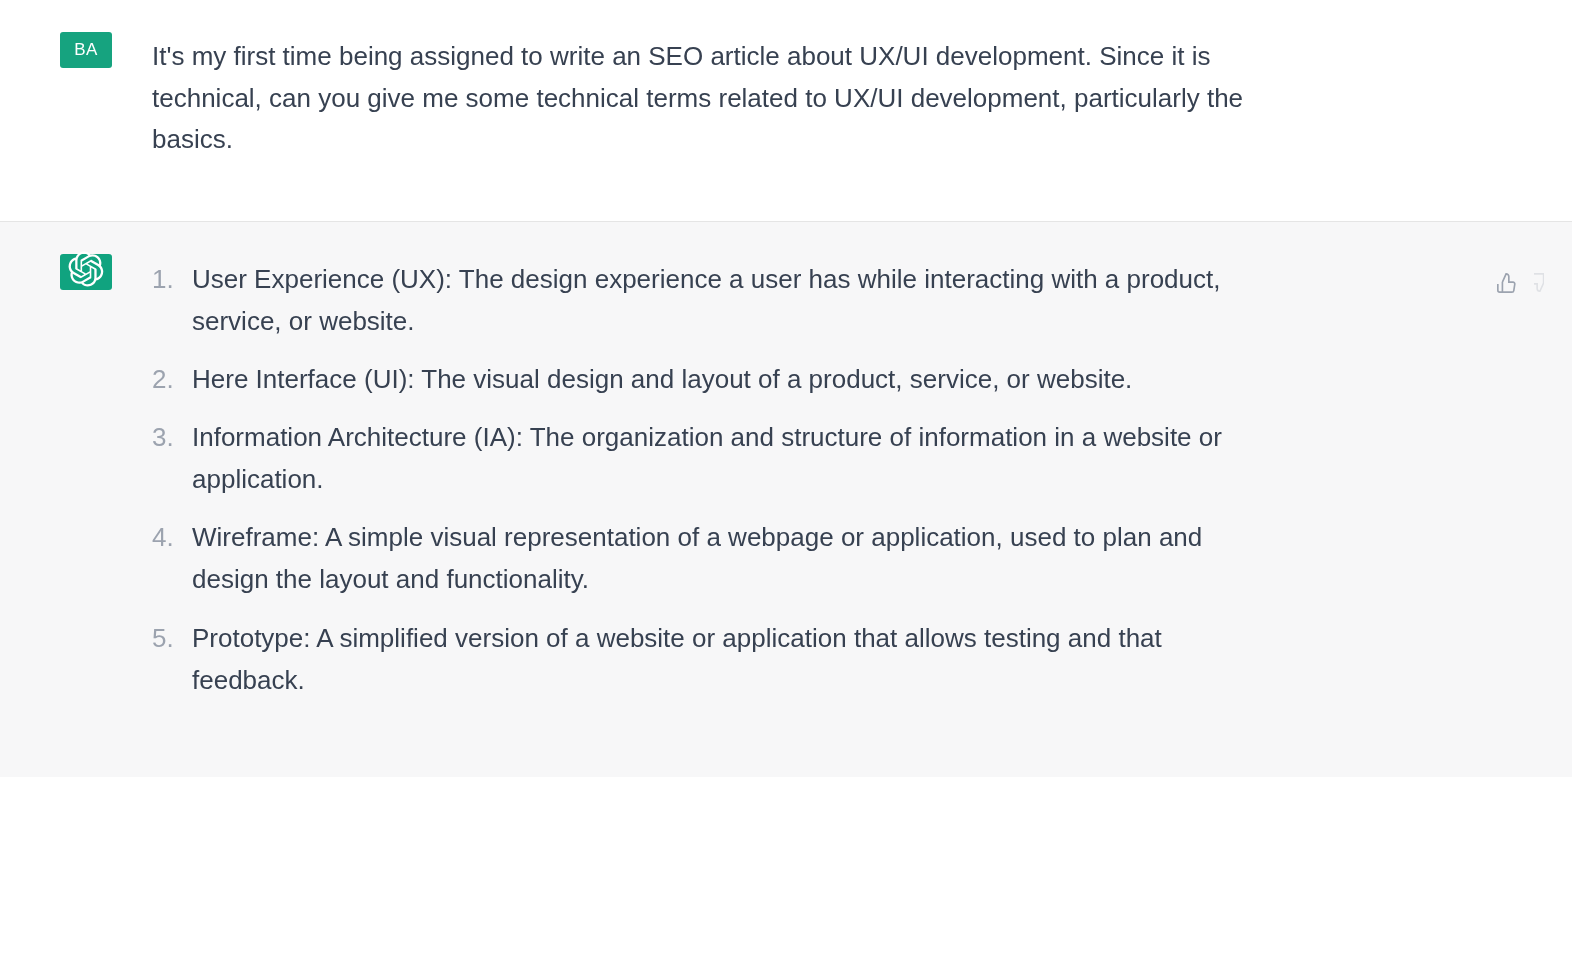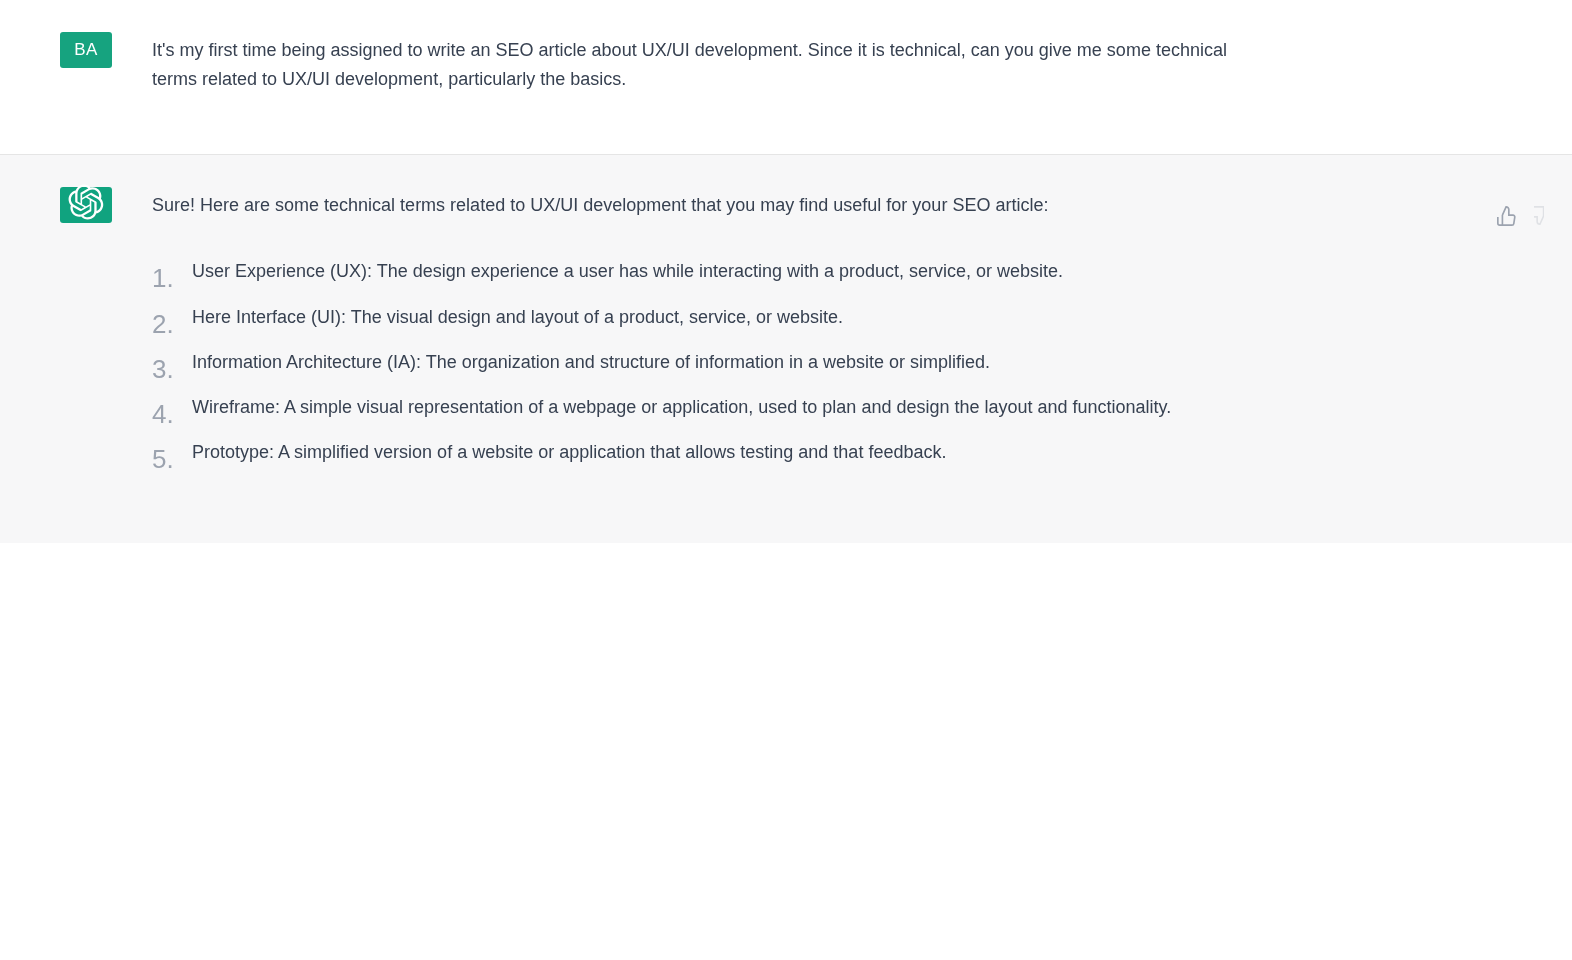--- a/index.html
+++ b/index.html
@@ -47,21 +47,21 @@
       background: #10a37f;
     }
     .assistant-avatar svg {
       width: 36px;
       height: 36px;
       fill: #ffffff;
     }
     .content {
       flex: 1;
       max-width: 1100px;
-      font-size: 18px;
+      font-size: 26px;
       line-height: 1.6;
       color: #374151;
       padding-top: 4px;
     }
     .intro-text {
       margin-bottom: 38px;
     }
     ol.terms-list {
       list-style: none;
       counter-reset: item;
@@ -119,25 +119,24 @@
 
 <div class="message-block assistant-block">
   <div class="avatar assistant-avatar">
     <span>
       <svg viewBox="0 0 41 41" xmlns="http://www.w3.org/2000/svg">
         <path d="M37.5324 16.8707C37.9808 15.5241 38.1363 14.0974 37.9886 12.6859C37.8409 11.2744 37.3934 9.91076 36.6761 8.68622C35.6126 6.83404 33.9882 5.3676 32.0373 4.4985C30.0864 3.62941 27.9098 3.40259 25.8215 3.85078C24.8796 2.7893 23.7219 1.94125 22.4257 1.36341C21.1295 0.785575 19.7249 0.491269 18.3058 0.500197C16.1708 0.495044 14.0893 1.16803 12.3614 2.42214C10.6335 3.67624 9.34853 5.44666 8.6917 7.47815C7.30085 7.76286 5.98686 8.3414 4.8377 9.17505C3.68854 10.0087 2.73073 11.0782 2.02839 12.312C0.956464 14.1591 0.498905 16.2988 0.721698 18.4228C0.944492 20.5467 1.83612 22.5449 3.268 24.1293C2.81966 25.4759 2.66413 26.9026 2.81182 28.3141C2.95951 29.7256 3.40701 31.0892 4.12437 32.3138C5.18791 34.1659 6.8123 35.6322 8.76321 36.5013C10.7141 37.3704 12.8907 37.5973 14.9789 37.1492C15.9208 38.2107 17.0786 39.0587 18.3747 39.6366C19.6709 40.2144 21.0755 40.5087 22.4946 40.4998C24.6307 40.5054 26.7133 39.8321 28.4418 38.5772C30.1704 37.3223 31.4556 35.5506 32.1119 33.5179C33.5027 33.2332 34.8167 32.6547 35.9659 31.821C37.115 30.9874 38.0728 29.9178 38.7752 28.684C39.8458 26.8371 40.3023 24.6979 40.0789 22.5748C39.8556 20.4517 38.9639 18.4544 37.5324 16.8707ZM22.4978 37.8849C20.7443 37.8874 19.0459 37.2733 17.6994 36.1501C17.7601 36.117 17.8666 36.0586 17.936 36.0161L25.9004 31.4156C26.1003 31.3019 26.2663 31.137 26.3813 30.9378C26.4964 30.7386 26.5563 30.5124 26.5549 30.2825V19.0542L29.9213 20.998C29.9389 21.0068 29.9541 21.0198 29.9656 21.0359C29.977 21.052 29.9842 21.0707 29.9867 21.0902V30.3889C29.9842 32.375 29.1946 34.2791 27.7909 35.6841C26.3872 37.0892 24.4838 37.8806 22.4978 37.8849ZM6.39227 31.0064C5.51397 29.4888 5.19742 27.7107 5.49804 25.9832C5.55718 26.0187 5.66048 26.0818 5.73461 26.1244L13.699 30.7248C13.8975 30.8408 14.1233 30.902 14.3532 30.902C14.583 30.902 14.8088 30.8408 15.0073 30.7248L24.731 25.1103V28.9979C24.7321 29.0177 24.7283 29.0376 24.7199 29.0556C24.7115 29.0736 24.6988 29.0893 24.6829 29.1012L16.6317 33.7497C14.9096 34.7416 12.8643 35.0097 10.9447 34.4954C9.02506 33.9811 7.38785 32.7263 6.39227 31.0064ZM4.29707 13.6194C5.17156 12.0998 6.55279 10.9364 8.19885 10.3327C8.19885 10.4013 8.19491 10.5228 8.19491 10.6071V19.808C8.19351 20.0378 8.25334 20.2638 8.36823 20.4629C8.48312 20.6619 8.64893 20.8267 8.84863 20.9404L18.5723 26.5542L15.206 28.4979C15.1894 28.5089 15.1703 28.5155 15.1505 28.5173C15.1307 28.5191 15.1107 28.516 15.0924 28.5082L7.04046 23.8557C5.32135 22.8601 4.06716 21.2235 3.55289 19.3046C3.03862 17.3858 3.30624 15.3413 4.29707 13.6194ZM31.955 20.0556L22.2312 14.4411L25.5976 12.4981C25.6142 12.4872 25.6333 12.4805 25.6531 12.4787C25.6729 12.4769 25.6928 12.4801 25.7111 12.4879L33.7631 17.1364C34.9967 17.849 36.0017 18.8982 36.6606 20.1613C37.3194 21.4244 37.6047 22.849 37.4832 24.2684C37.3617 25.6878 36.8382 27.0432 35.9743 28.1759C35.1103 29.3086 33.9415 30.1717 32.6047 30.6641C32.6047 30.5947 32.6047 30.4733 32.6047 30.3889V21.188C32.6066 20.9586 32.5474 20.7328 32.4332 20.5338C32.319 20.3348 32.154 20.1698 31.955 20.0556ZM35.3055 15.0128C35.2464 14.9765 35.1431 14.9142 35.069 14.8717L27.1045 10.2712C26.906 10.1554 26.6803 10.0943 26.4504 10.0943C26.2206 10.0943 25.9948 10.1554 25.7963 10.2712L16.0726 15.8858V11.9982C16.0715 11.9783 16.0753 11.9585 16.0837 11.9405C16.0921 11.9225 16.1048 11.9068 16.1207 11.8949L24.1719 7.25025C25.4053 6.53903 26.8158 6.19376 28.2383 6.25482C29.6608 6.31589 31.0364 6.78077 32.2044 7.59508C33.3723 8.40939 34.2842 9.53945 34.8334 10.8531C35.3826 12.1667 35.5464 13.6095 35.3055 15.0128ZM14.2424 21.9419L10.8752 19.9981C10.8576 19.9893 10.8423 19.9763 10.8309 19.9602C10.8195 19.9441 10.8122 19.9254 10.8098 19.9058V10.6071C10.8107 9.18295 11.2173 7.78848 11.9819 6.58696C12.7466 5.38544 13.8377 4.42659 15.1275 3.82264C16.4173 3.21869 17.8524 2.99464 19.2649 3.1767C20.6775 3.35876 22.0089 3.93941 23.1034 4.85067C23.0427 4.88379 22.937 4.94215 22.8668 4.98473L14.9024 9.58517C14.7025 9.69878 14.5366 9.86356 14.4215 10.0626C14.3065 10.2616 14.2466 10.4877 14.2479 10.7175L14.2424 21.9419ZM16.071 17.9991L20.4018 15.4978L24.7325 17.9975V22.9985L20.4018 25.4983L16.071 22.9985V17.9991Z"></path>
       </svg>
     </span>
   </div>
   <div class="content">
-    <p class="intro-text">Sure! Here are some technical terms related to UX/UI development that you may find useful for your SEO article:</p>
     <ol class="terms-list">
       <li>User Experience (UX): The design experience a user has while interacting with a product, service, or website.</li>
       <li>Here Interface (UI): The visual design and layout of a product, service, or website.</li>
-      <li>Information Architecture (IA): The organization and structure of information in a website or simplified.</li>
+      <li>Information Architecture (IA): The organization and structure of information in a website or application.</li>
       <li>Wireframe: A simple visual representation of a webpage or application, used to plan and design the layout and functionality.</li>
       <li>Prototype: A simplified version of a website or application that allows testing and that feedback.</li>
     </ol>
   </div>
   <div class="actions">
     <div class="action-btn">
       <span>
         <svg viewBox="0 0 24 24">
           <path d="M7 22V11M2 13v7a2 2 0 002 2h13.4a2 2 0 002-1.7l1.1-7a2 2 0 00-2-2.3H14V5a3 3 0 00-3-3l-4 9"></path>
         </svg>

